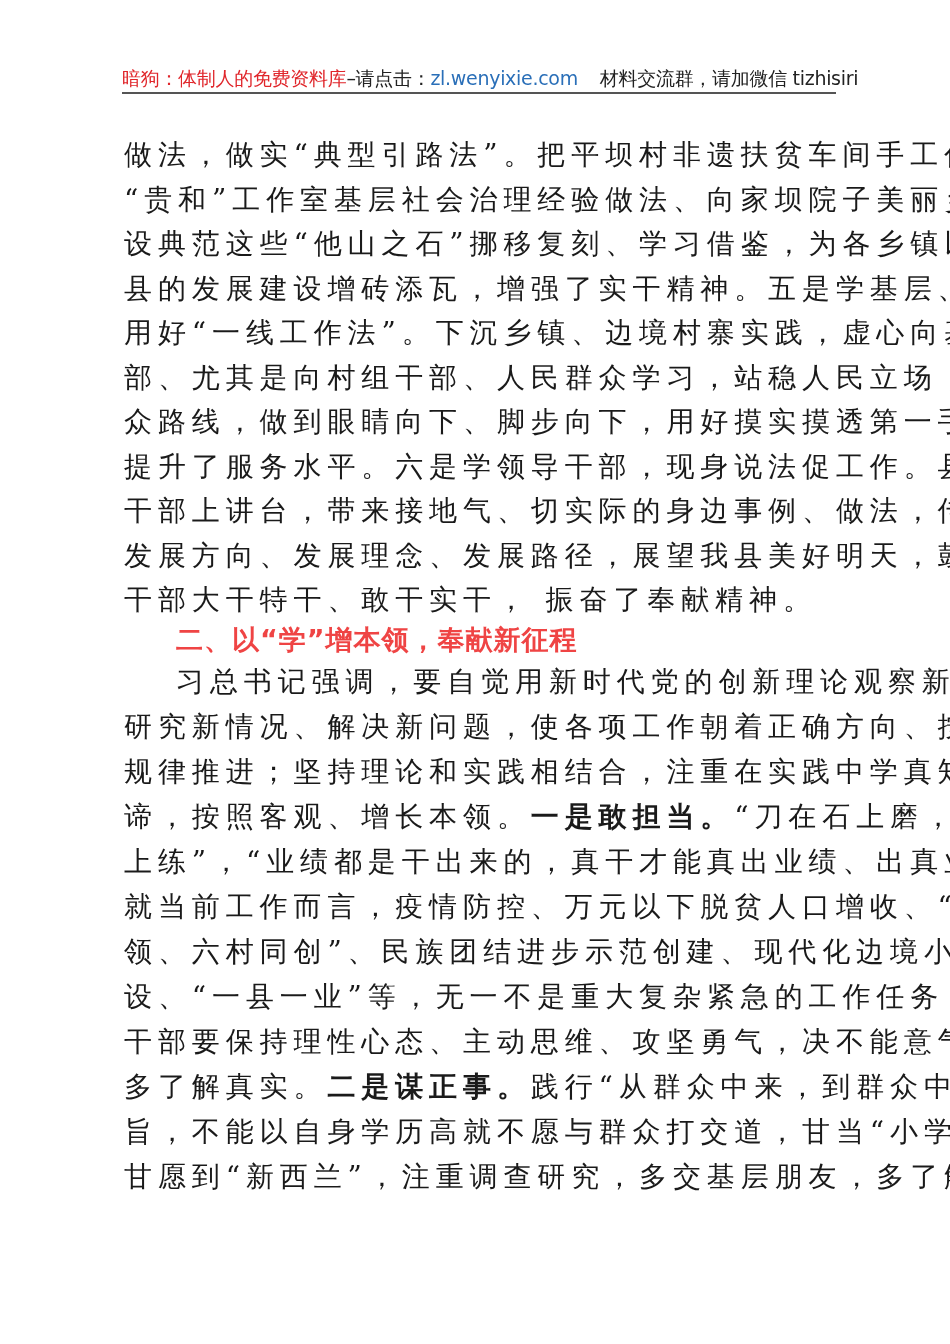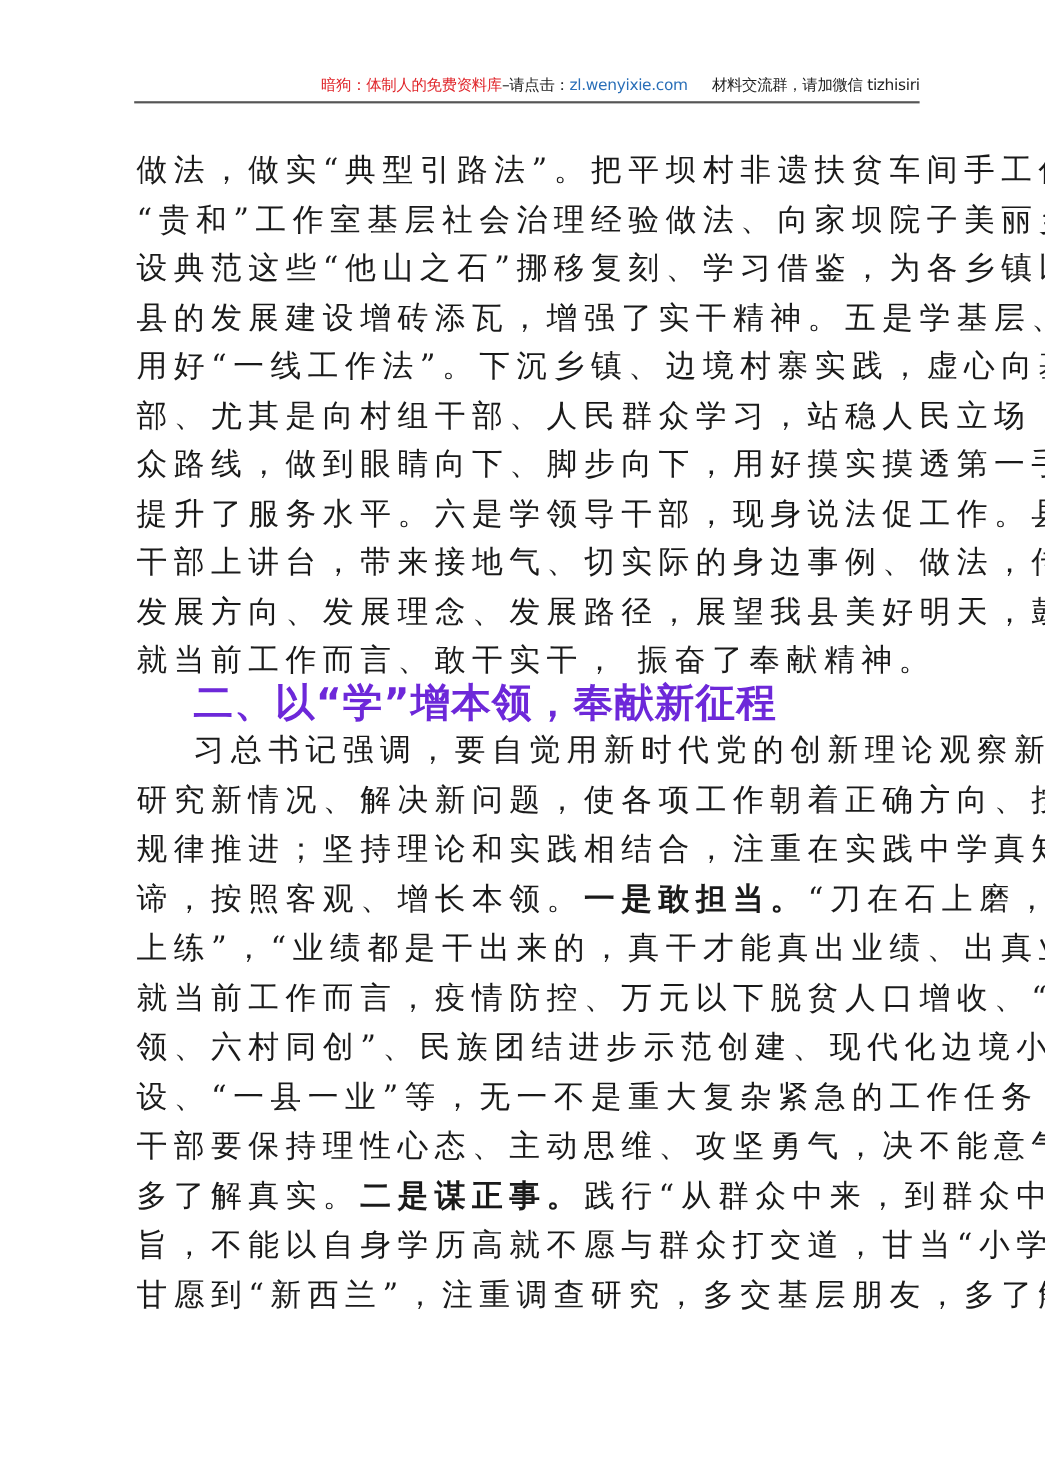--- a/index.html
+++ b/index.html
@@ -14,22 +14,22 @@
     overflow: hidden;
     font-family: "DejaVu Sans", "Liberation Sans", sans-serif;
     color: #111111;
   }
   .page-header {
     position: absolute;
     left: 122px;
     top: 66px;
     width: 714px;
     height: 24px;
-    text-align: right;
-    font-size: 14px;
+    text-align: center;
+    font-size: 19px;
     line-height: 24px;
     white-space: nowrap;
     letter-spacing: -0.3px;
   }
   .hdr-red { color: #e0262b; }
   .hdr-dark { color: #222222; }
   .hdr-link { color: #2a6fb8; text-decoration: none; }
   .hdr-gap { display: inline-block; width: 22px; }
   .header-rule {
     position: absolute;
@@ -58,26 +58,26 @@
     color: #1a1a1a;
     font-weight: normal;
   }
   .line.indent { padding-left: 52px; width: 662px; }
   .line b { font-weight: bold; font-family: Liberation Mono, monospace; }
   .heading {
     position: absolute;
     left: 52px;
     height: 40px;
     line-height: 40px;
-    font-size: 36px;
+    font-size: 27px;
     font-weight: bold;
     font-family: "DejaVu Sans", "Liberation Sans", sans-serif;
     letter-spacing: 1px;
     white-space: nowrap;
-    color: #6d28d9;
+    color: #ef4444;
   }
 </style>
 </head>
 <body>
 
 <div class="page-header">
   <span class="hdr-red">暗狗：体制人的免费资料库</span><span class="hdr-dark">–请点击：</span><span class="hdr-link">zl.wenyixie.com</span><span class="hdr-gap"></span><span class="hdr-dark">材料交流群，请加微信 tizhisiri</span>
 </div>
 <div class="header-rule"></div>
 
@@ -86,21 +86,21 @@
   <div class="line" style="top:135px">做法，做实“典型引路法”。把平坝村非遗扶贫车间手工作坊、</div>
   <div class="line" style="top:179.5px">“贵和”工作室基层社会治理经验做法、向家坝院子美丽乡村建</div>
   <div class="line" style="top:224px">设典范这些“他山之石”挪移复刻、学习借鉴，为各乡镇以及我</div>
   <div class="line" style="top:268.5px">县的发展建设增砖添瓦，增强了实干精神。五是学基层、学群众</div>
   <div class="line" style="top:313px">用好“一线工作法”。下沉乡镇、边境村寨实践，虚心向基层干</div>
   <div class="line" style="top:357.5px">部、尤其是向村组干部、人民群众学习，站稳人民立场，走好群</div>
   <div class="line" style="top:402px">众路线，做到眼睛向下、脚步向下，用好摸实摸透第一手情况，</div>
   <div class="line" style="top:446.5px">提升了服务水平。六是学领导干部，现身说法促工作。县委领导</div>
   <div class="line" style="top:491px">干部上讲台，带来接地气、切实际的身边事例、做法，传导我县</div>
   <div class="line" style="top:535.5px">发展方向、发展理念、发展路径，展望我县美好明天，鼓舞青年</div>
-  <div class="line" style="top:580px">就当前工作而言、敢干实干， 振奋了奉献精神。</div>
+  <div class="line" style="top:580px">干部大干特干、敢干实干， 振奋了奉献精神。</div>
 
   <div class="heading" style="top:620px">二、以“学”增本领，奉献新征程</div>
 
   <div class="line indent" style="top:662px">习总书记强调，要自觉用新时代党的创新理论观察新形势、</div>
   <div class="line" style="top:707px">研究新情况、解决新问题，使各项工作朝着正确方向、按照客观</div>
   <div class="line" style="top:752px">规律推进；坚持理论和实践相结合，注重在实践中学真知、悟真</div>
   <div class="line" style="top:797px"><span>谛，按照客观、增长本领。</span><b>一是敢担当。</b><span>“刀在石上磨，人在世</span></div>
   <div class="line" style="top:842px">上练”，“业绩都是干出来的，真干才能真出业绩、出真业绩”</div>
   <div class="line" style="top:887px">就当前工作而言，疫情防控、万元以下脱贫人口增收、“党建引</div>
   <div class="line" style="top:932px">领、六村同创”、民族团结进步示范创建、现代化边境小康村建</div>

